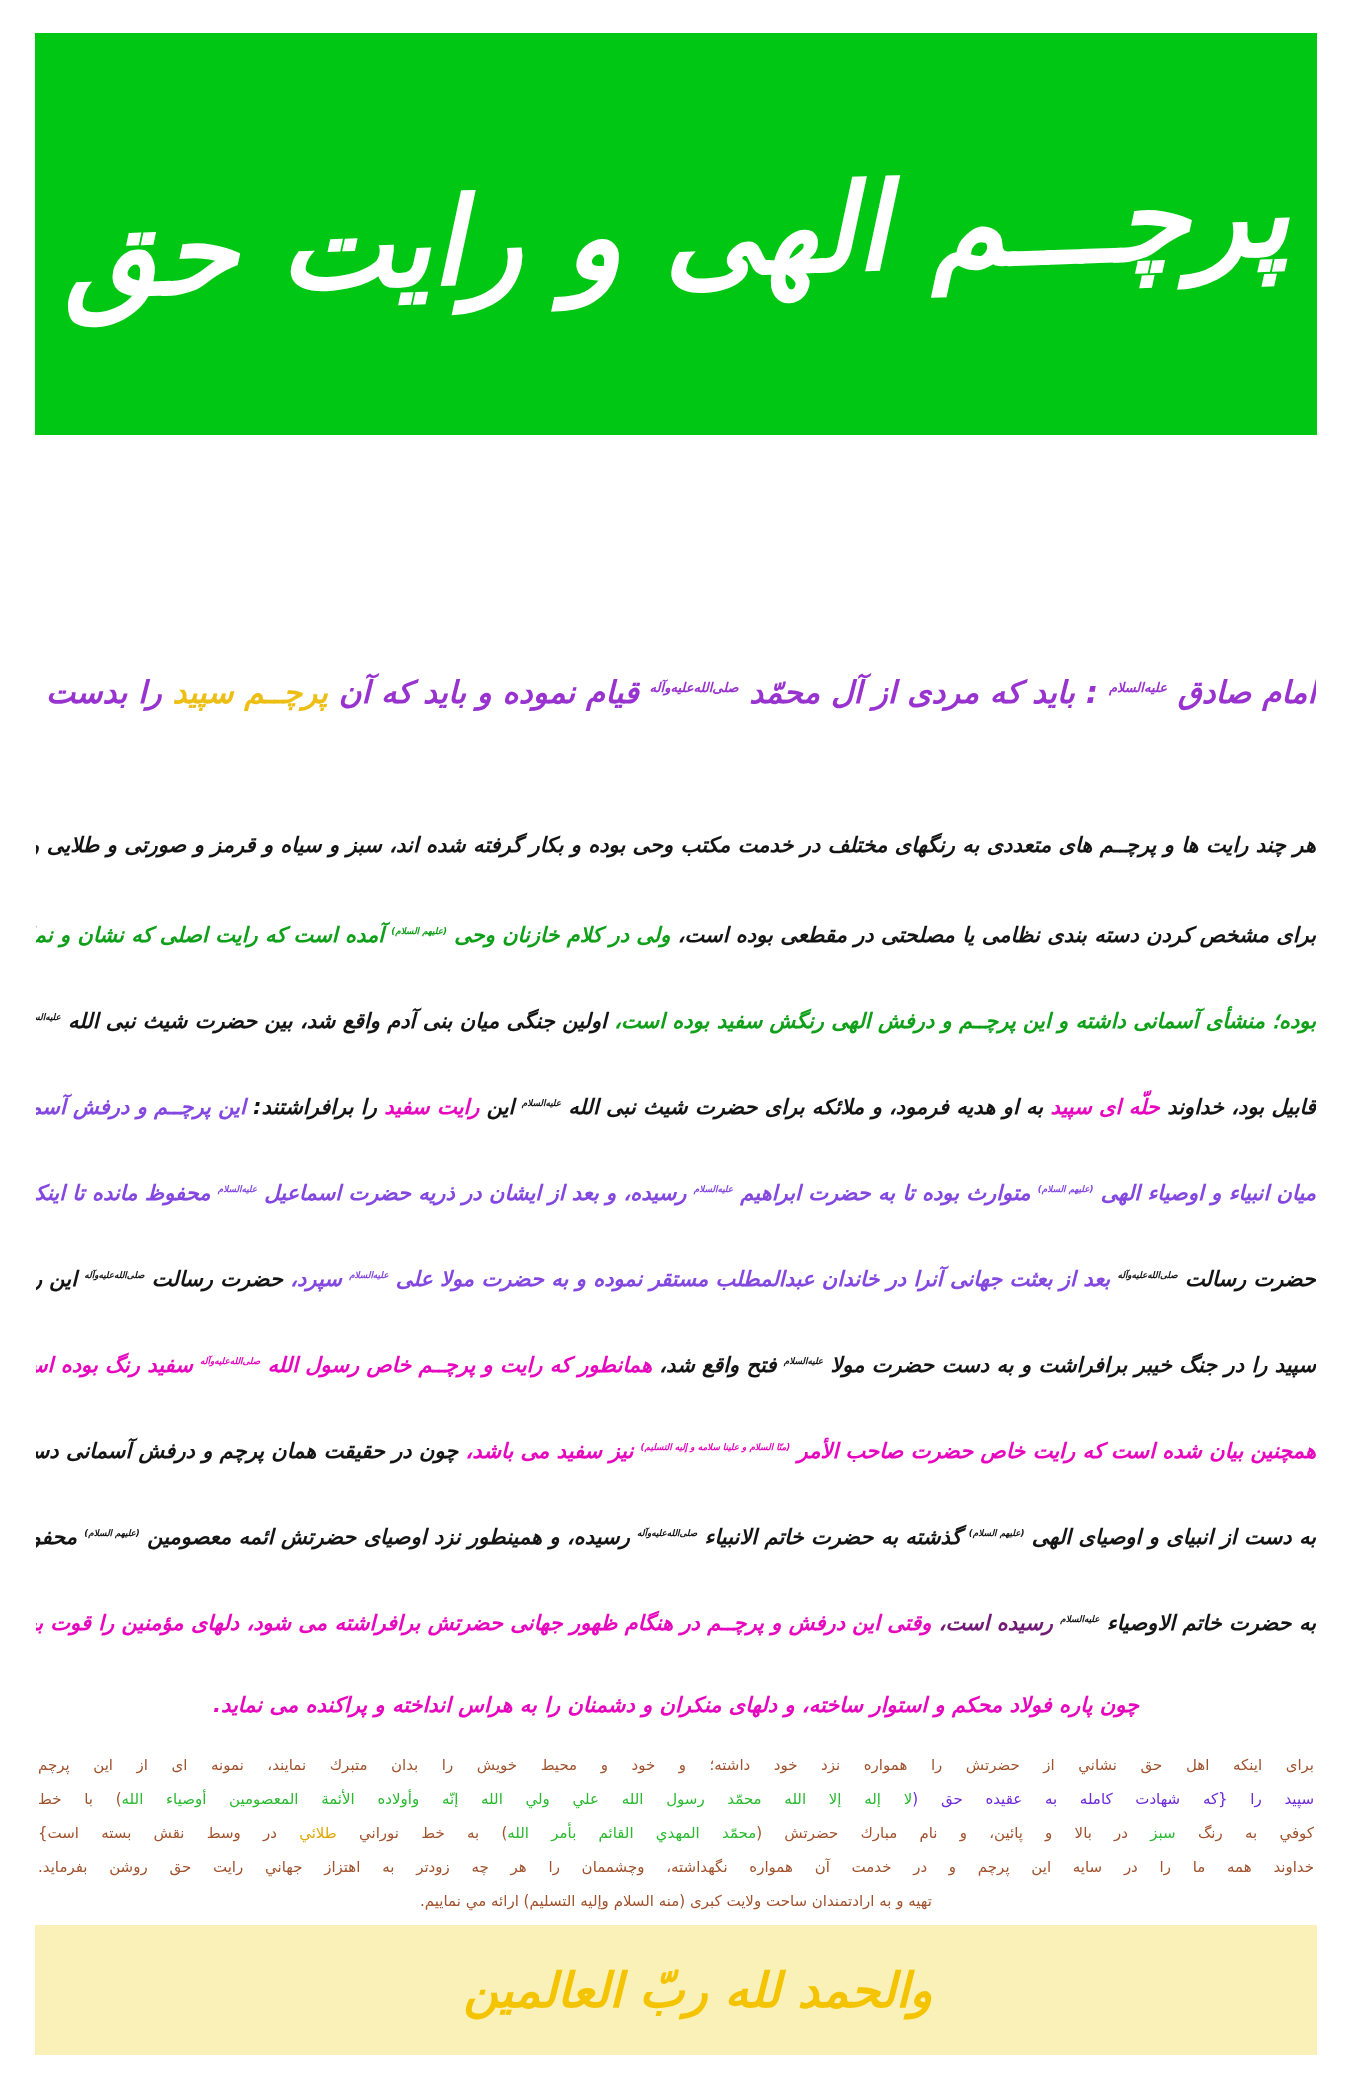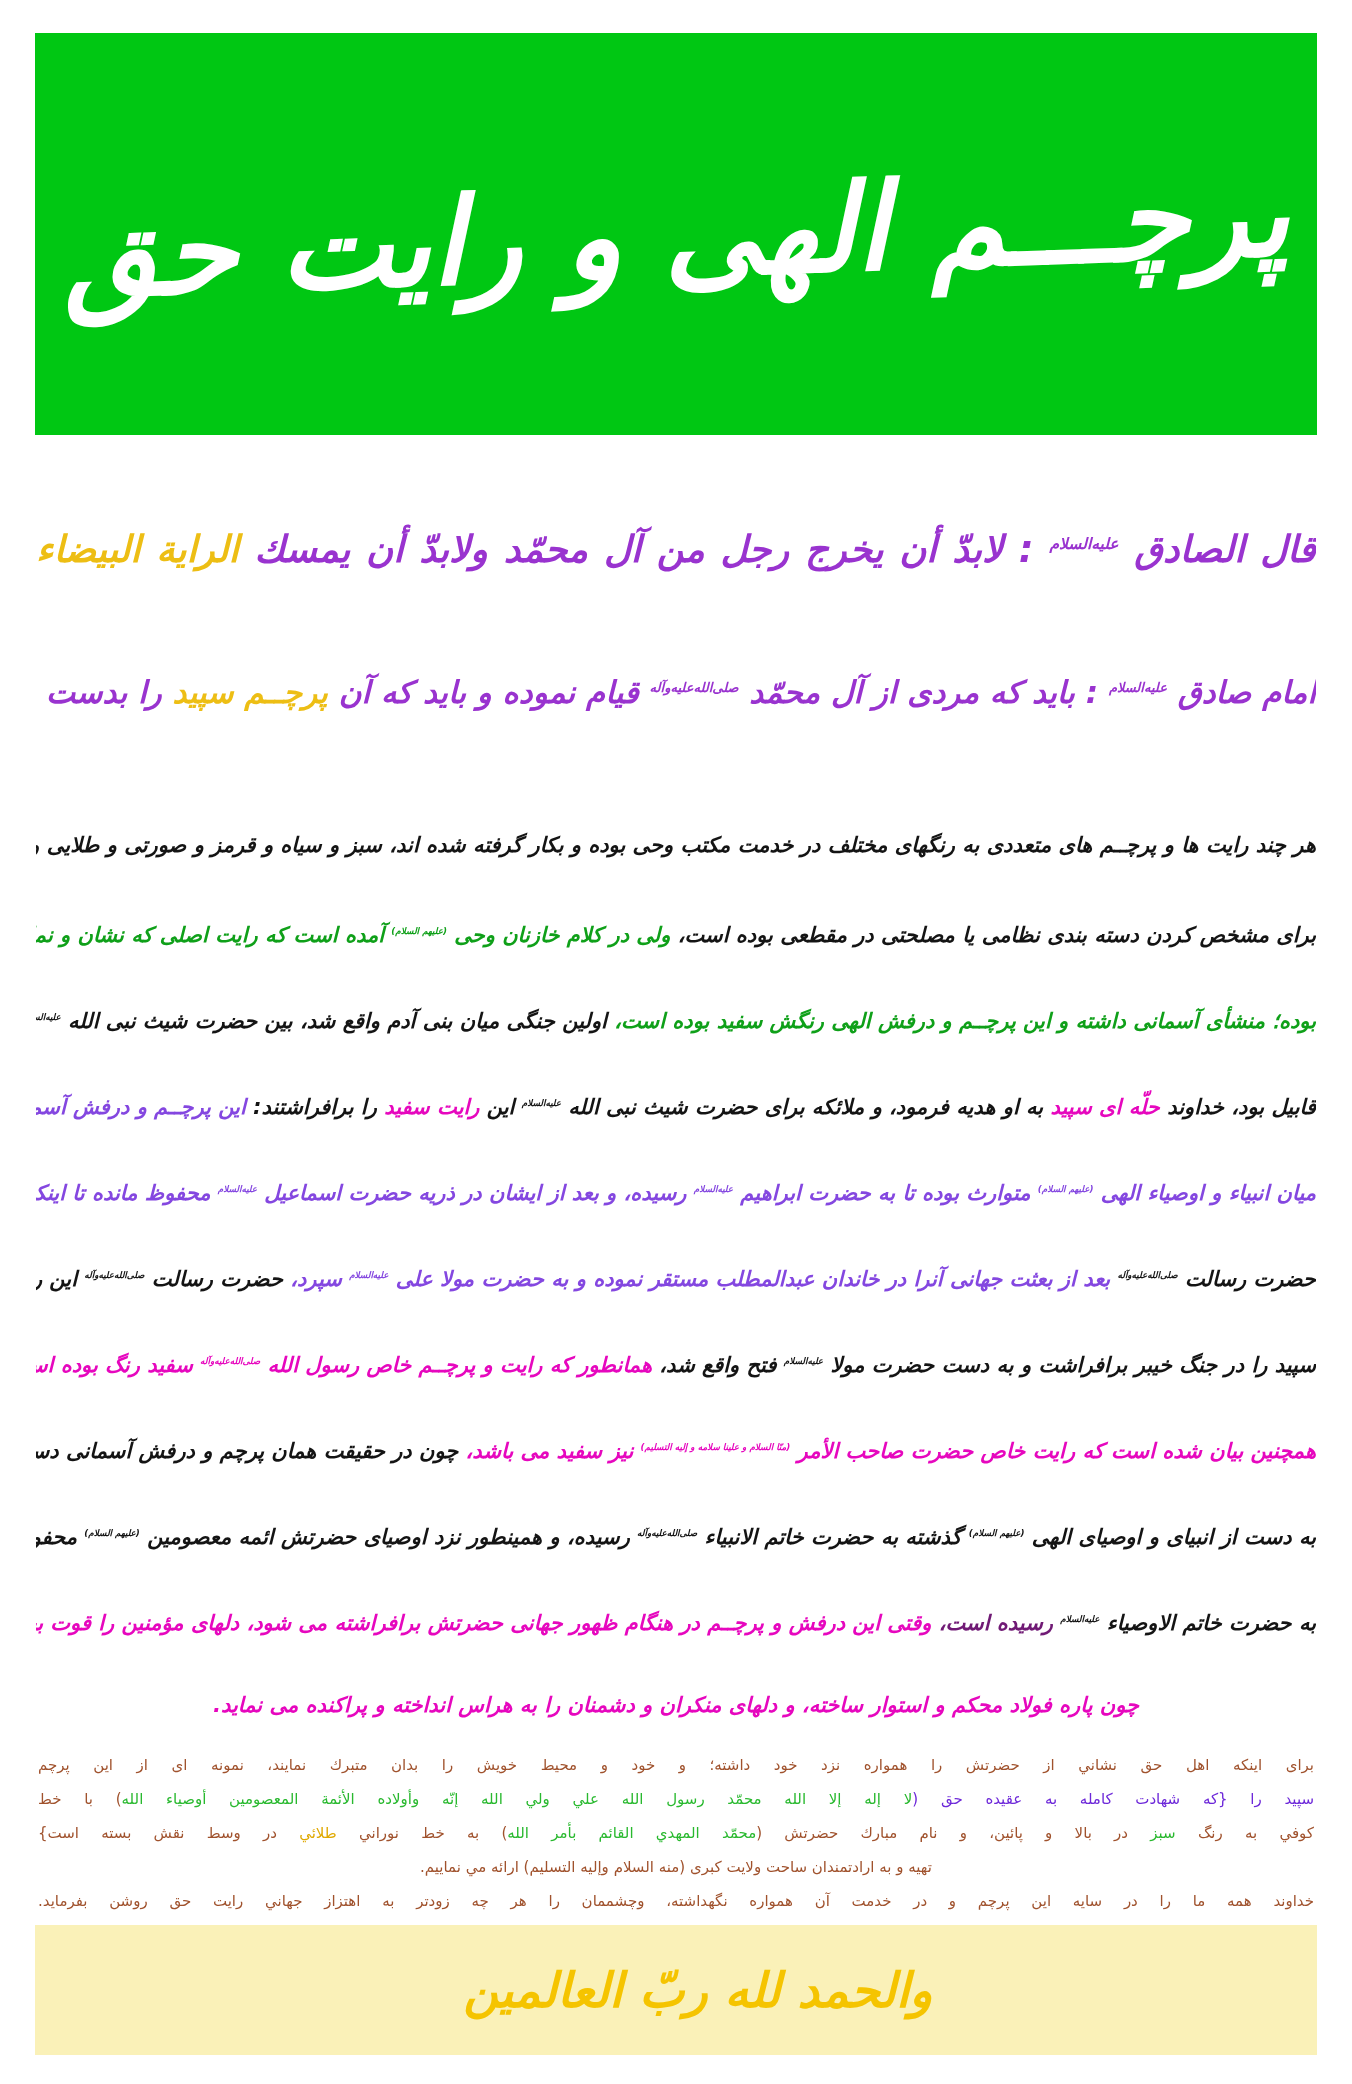--- a/index.html
+++ b/index.html
@@ -86,21 +86,20 @@
 </style>
 </head>
 <body>
 
 <div class="page">
 
   <div class="banner" style="background: rgb(0, 199, 19);">
     <div class="banner-title" style="color: rgb(255, 255, 255);">پرچـــم الهی و رایت حق</div>
   </div>
 
-  <div class="quote arabic-quote"><span style="color: rgb(153, 51, 207);">قال الصادق </span><span class="sup" style="color: rgb(153, 51, 207);">عليه‌السلام</span><span style="color: rgb(153, 51, 207);"> : لابدّ أن يخرج رجل من آل محمّد ولابدّ أن يمسك </span><span style="color: rgb(237, 190, 20);">الراية البيضاء</span></div>
 
   <div class="quote persian-quote"><span style="color: rgb(153, 51, 207);">امام صادق </span><span class="sup" style="color: rgb(153, 51, 207);">عليه‌السلام</span><span style="color: rgb(153, 51, 207);"> : بايد كه مردى از آل محمّد </span><span class="sup" style="color: rgb(153, 51, 207);">صلى‌الله‌عليه‌وآله</span><span style="color: rgb(153, 51, 207);"> قيام نموده و بايد كه آن </span><span style="color: rgb(237, 190, 20);">پرچــم سپيد</span><span style="color: rgb(153, 51, 207);"> را بدست بگيرد</span></div>
 
   <div class="body-text">
       <div class="cline just"><span style="color: rgb(20, 20, 20);">هر چند رايت ها و پرچــم هاى متعددى به رنگهاى مختلف در خدمت مكتب وحى بوده و بكار گرفته شده اند، سبز و سياه و قرمز و صورتى و طلايى و زرد . . . ، كه</span></div>
       <div class="cline just"><span style="color: rgb(20, 20, 20);">براى مشخص كردن دسته بندى نظامى يا مصلحتى در مقطعى بوده است،  </span><span style="color: rgb(15, 160, 25);">ولى در كلام خازنان وحى </span><span class="sup" style="color: rgb(15, 160, 25);">(عليهم السلام)</span><span style="color: rgb(15, 160, 25);"> آمده است كه رايت اصلى كه نشان و نماد حق</span></div>
       <div class="cline just"><span style="color: rgb(15, 160, 25);">بوده؛ منشأى آسمانى داشته و اين پرچــم و درفش الهى رنگش سفيد بوده است،  </span><span style="color: rgb(20, 20, 20);">اولين جنگى ميان بنى آدم واقع شد، بين حضرت شيث نبى الله </span><span class="sup" style="color: rgb(20, 20, 20);">عليه‌السلام</span></div>
       <div class="cline just"><span style="color: rgb(20, 20, 20);">قابيل بود، خداوند </span><span style="color: rgb(230, 7, 190);">حلّه اى سپيد</span><span style="color: rgb(20, 20, 20);"> به او هديه فرمود، و ملائكه براى حضرت شيث نبى الله </span><span class="sup" style="color: rgb(20, 20, 20);">عليه‌السلام</span><span style="color: rgb(20, 20, 20);"> اين </span><span style="color: rgb(230, 7, 190);">رايت سفيد</span><span style="color: rgb(20, 20, 20);"> را برافراشتند: </span><span style="color: rgb(132, 71, 224);">اين پرچــم و درفش آسمانى در</span></div>
       <div class="cline just"><span style="color: rgb(132, 71, 224);">ميان انبياء و اوصياء الهى </span><span class="sup" style="color: rgb(132, 71, 224);">(عليهم السلام)</span><span style="color: rgb(132, 71, 224);"> متوارث بوده تا به حضرت ابراهيم </span><span class="sup" style="color: rgb(132, 71, 224);">عليه‌السلام</span><span style="color: rgb(132, 71, 224);"> رسيده، و بعد از ايشان در ذريه حضرت اسماعيل </span><span class="sup" style="color: rgb(132, 71, 224);">عليه‌السلام</span><span style="color: rgb(132, 71, 224);"> محفوظ مانده تا اينكه</span></div>
       <div class="cline just"><span style="color: rgb(20, 20, 20);">حضرت رسالت </span><span class="sup" style="color: rgb(20, 20, 20);">صلى‌الله‌عليه‌وآله</span><span style="color: rgb(132, 71, 224);"> بعد از بعثت جهانى آنرا در خاندان عبدالمطلب مستقر نموده و به حضرت مولا على </span><span class="sup" style="color: rgb(132, 71, 224);">عليه‌السلام</span><span style="color: rgb(132, 71, 224);"> سپرد، </span><span style="color: rgb(20, 20, 20);">حضرت رسالت </span><span class="sup" style="color: rgb(20, 20, 20);">صلى‌الله‌عليه‌وآله</span><span style="color: rgb(20, 20, 20);"> اين رايت</span></div>
@@ -108,21 +107,21 @@
       <div class="cline just"><span style="color: rgb(230, 7, 190);">همچنين بيان شده است كه رايت خاص حضرت صاحب الأمر </span><span class="sup" style="color: rgb(230, 7, 190);">(منّا السلام و علينا سلامه و إليه التسليم)</span><span style="color: rgb(230, 7, 190); font-style: italic;"> نيز سفيد مى باشد،  </span><span style="color: rgb(20, 20, 20);">چون در حقيقت همان پرچم و درفش آسمانى دست</span></div>
       <div class="cline just"><span style="color: rgb(20, 20, 20);">به دست از انبياى و اوصياى الهى </span><span class="sup" style="color: rgb(20, 20, 20);">(عليهم السلام)</span><span style="color: rgb(20, 20, 20);"> گذشته به حضرت خاتم الانبياء </span><span class="sup" style="color: rgb(20, 20, 20);">صلى‌الله‌عليه‌وآله</span><span style="color: rgb(20, 20, 20);"> رسيده، و همينطور نزد اوصياى حضرتش ائمه معصومين </span><span class="sup" style="color: rgb(20, 20, 20);">(عليهم السلام)</span><span style="color: rgb(20, 20, 20);"> محفوظ بوده تا</span></div>
       <div class="cline just"><span style="color: rgb(20, 20, 20);">به حضرت خاتم الاوصياء </span><span class="sup" style="color: rgb(20, 20, 20);">عليه‌السلام</span><span style="color: #701a75;"> رسيده است،  </span><span style="color: rgb(230, 7, 190);">وقتى اين درفش و پرچــم در هنگام ظهور جهانى حضرتش برافراشته مى شود، دلهاى مؤمنين را قوت بخشيده و</span></div>
       <div class="cline center"><span style="color: rgb(230, 7, 190);">چون پاره فولاد محكم و استوار ساخته، و دلهاى منكران و دشمنان را به هراس انداخته و پراكنده مى نمايد.</span></div>
     </div>
 
   <div class="small-text">
       <div class="sline just"><span style="color: rgb(160, 82, 45);">براى اينكه اهل حق نشاني از حضرتش را همواره نزد خود داشته؛ و خود و محيط خويش را بدان متبرك نمايند، نمونه اى از اين پرچم</span></div>
       <div class="sline just"><span style="color: #6d28d9;">سپيد را {كه شهادت كامله به عقيده حق (</span><span style="color: rgb(41, 185, 47);">لا إله إلا الله محمّد رسول الله علي ولي الله إنّه وأولاده الأئمة المعصومين أوصياء الله</span><span style="color: rgb(160, 82, 45); margin-top: 48px;">) با خط</span></div>
       <div class="sline just"><span style="color: rgb(160, 82, 45);">كوفي به رنگ </span><span style="color: rgb(41, 185, 47);">سبز</span><span style="color: rgb(160, 82, 45);"> در بالا و پائين، و نام مبارك حضرتش (</span><span style="color: rgb(41, 185, 47);">محمّد المهدي القائم بأمر الله</span><span style="color: rgb(160, 82, 45);">) به خط نوراني </span><span style="color: rgb(224, 169, 0);">طلائي</span><span style="color: rgb(160, 82, 45);"> در وسط نقش بسته است}</span></div>
+      <div class="sline just"><span style="color: rgb(160, 82, 45);">خداوند همه ما را در سايه اين پرچم و در خدمت آن همواره نگهداشته، وچشممان را هر چه زودتر به اهتزاز جهاني رايت حق روشن بفرمايد.</span></div>
       <div class="sline center"><span style="color: rgb(160, 82, 45);">تهيه و به ارادتمندان ساحت ولايت كبرى (منه السلام وإليه التسليم) ارائه مي نماييم.</span></div>
-      <div class="sline just"><span style="color: rgb(160, 82, 45);">خداوند همه ما را در سايه اين پرچم و در خدمت آن همواره نگهداشته، وچشممان را هر چه زودتر به اهتزاز جهاني رايت حق روشن بفرمايد.</span></div>
     </div>
 
   <div class="footer" style="background: rgb(250, 241, 184);">
     <div class="footer-text" style="color: rgb(245, 196, 0);">والحمد لله ربّ العالمين</div>
   </div>
 
 </div>
 
 </body></html>

